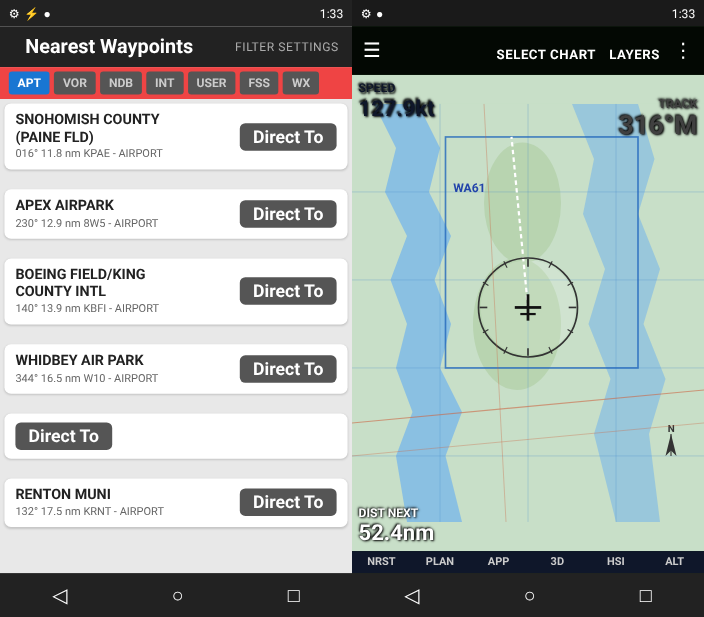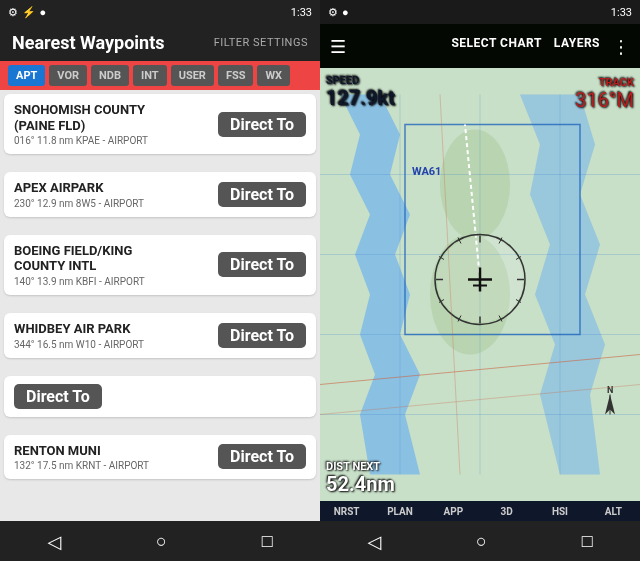--- a/index.html
+++ b/index.html
@@ -41,20 +41,21 @@
       background: #222;
       padding: 8px 12px;
       display: flex;
       align-items: center;
       justify-content: space-between;
     }
     .header-left-title {
       color: white;
       font-size: 18px;
       font-weight: bold;
+      margin-left: 11px;
     }
     .filter-settings-btn {
       color: #aaa;
       font-size: 11px;
       text-transform: uppercase;
       letter-spacing: 0.5px;
     }
 
     .tabs-row {
       background: #ef4444;
@@ -166,21 +167,21 @@
       justify-content: space-between;
       padding: 0 10px;
       z-index: 10;
     }
     .hamburger-icon {
       color: white;
       font-size: 18px;
     }
     .map-header-right {
       display: flex;
-      align-items: flex-start;
+      align-items: flex-end;
       gap: 12px;
     }
     .select-chart-btn {
       color: white;
       font-size: 12px;
       font-weight: bold;
       text-transform: uppercase;
       letter-spacing: 0.5px;
     }
     .layers-btn {
@@ -222,33 +223,33 @@
       font-weight: bold;
     }
     .speed-value {
       font-size: 20px;
       font-weight: bold;
       line-height: 1.1;
     }
 
     .track-overlay {
       position: absolute;
-      top: 8px;
+      top: 20px;
       right: 6px;
-      color: #b91c1c;
+      color: #404040;
       text-align: right;
       text-shadow: 1px 1px 2px #000, -1px -1px 2px #000;
     }
     .track-label {
       font-size: 11px;
       font-weight: bold;
     }
     .track-value {
-      font-size: 20px;
-      font-weight: normal;
+      font-size: 24px;
+      font-weight: bold;
       line-height: 1.1;
     }
 
     .dist-overlay {
       position: absolute;
       bottom: 6px;
       left: 6px;
       color: white;
       text-shadow: 1px 1px 2px #000, -1px -1px 2px #000;
     }

